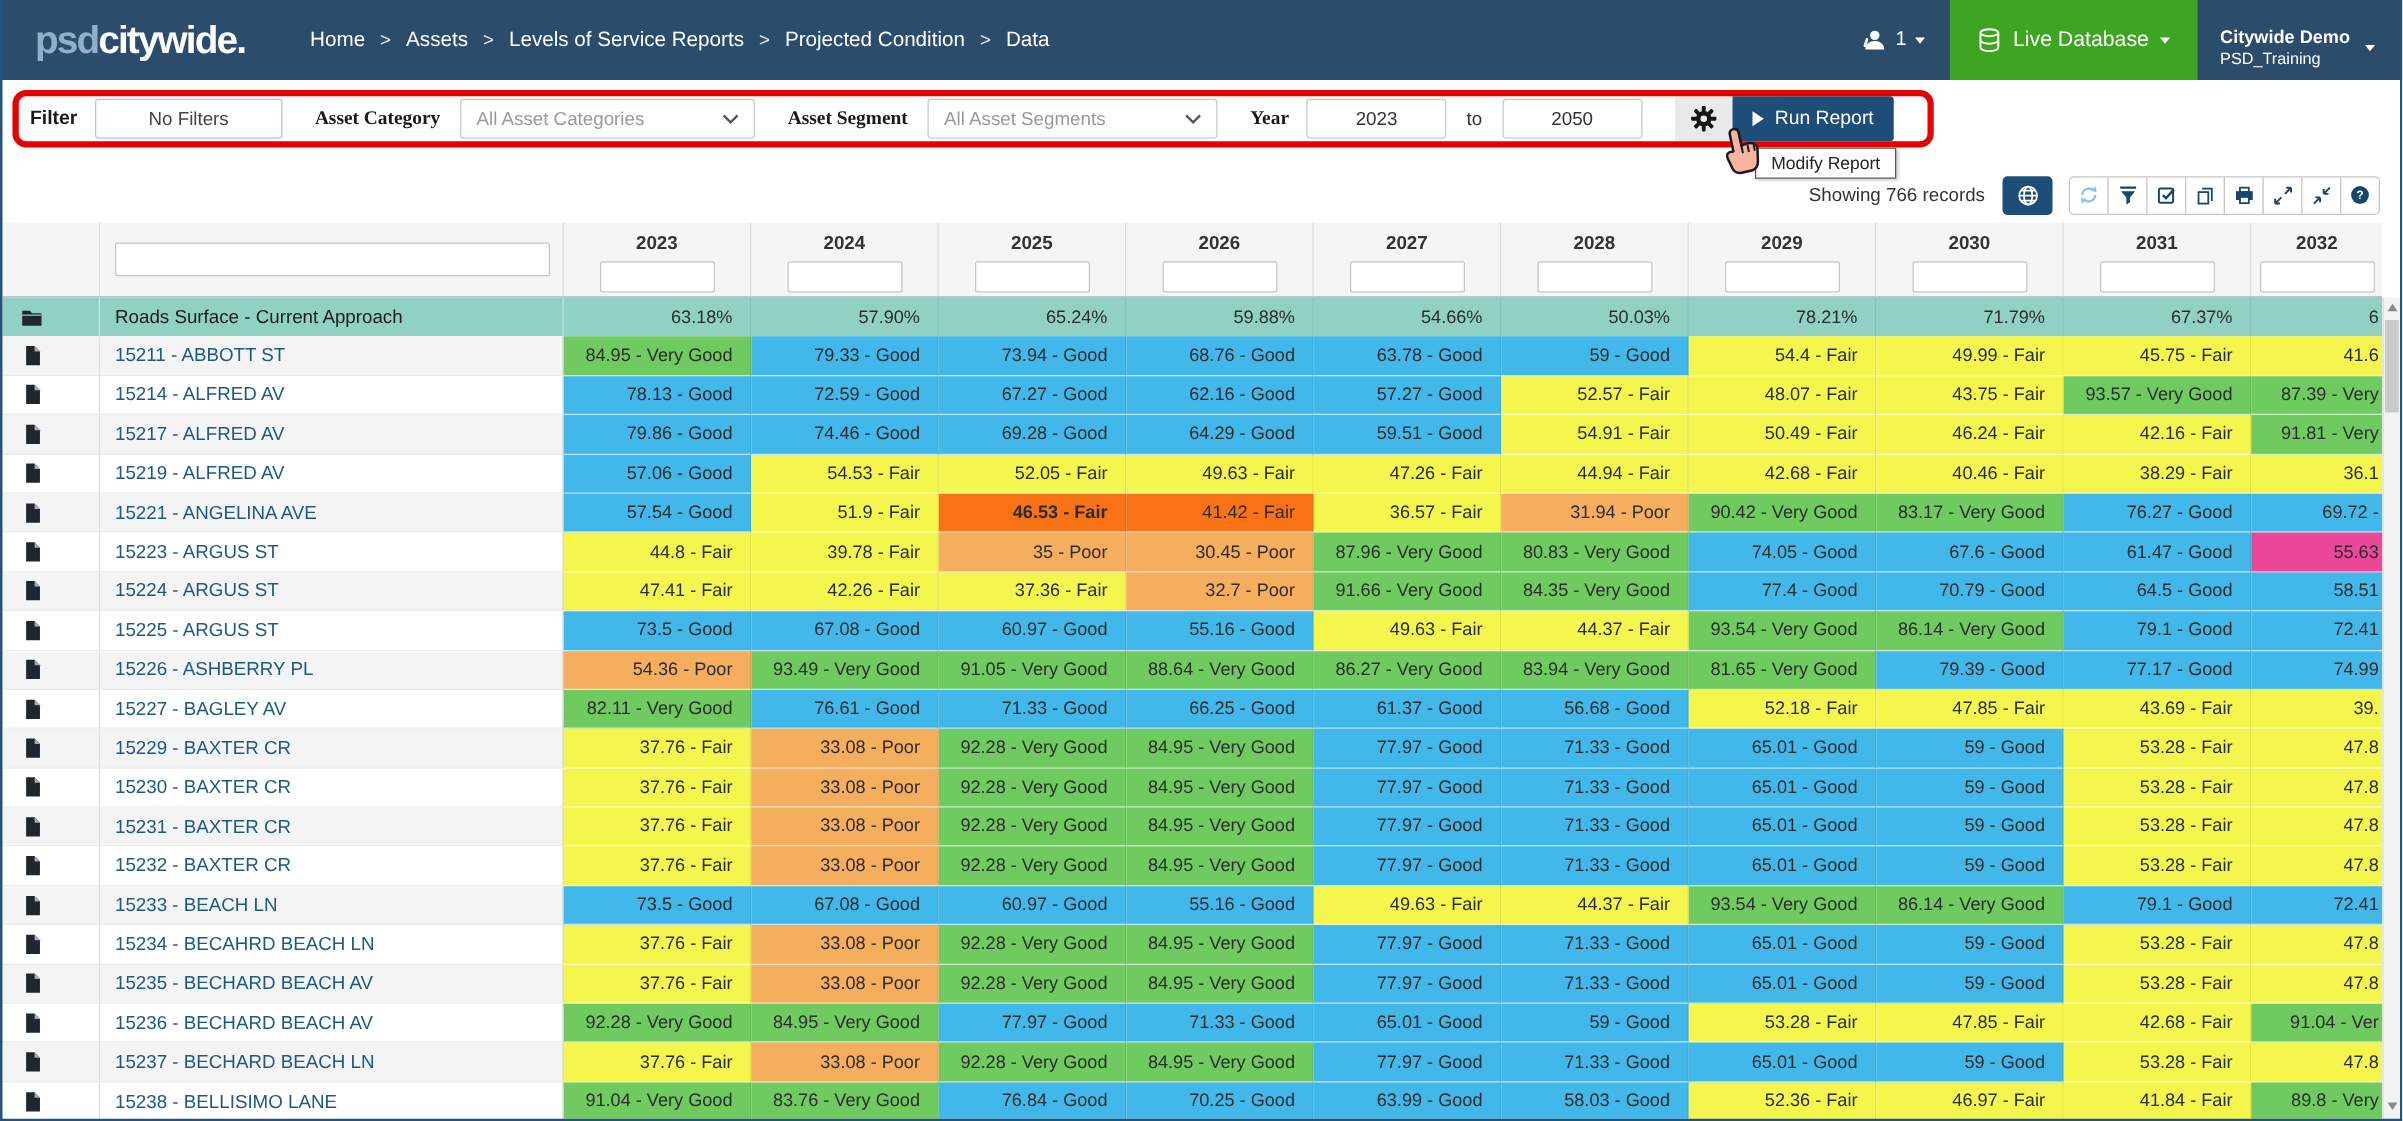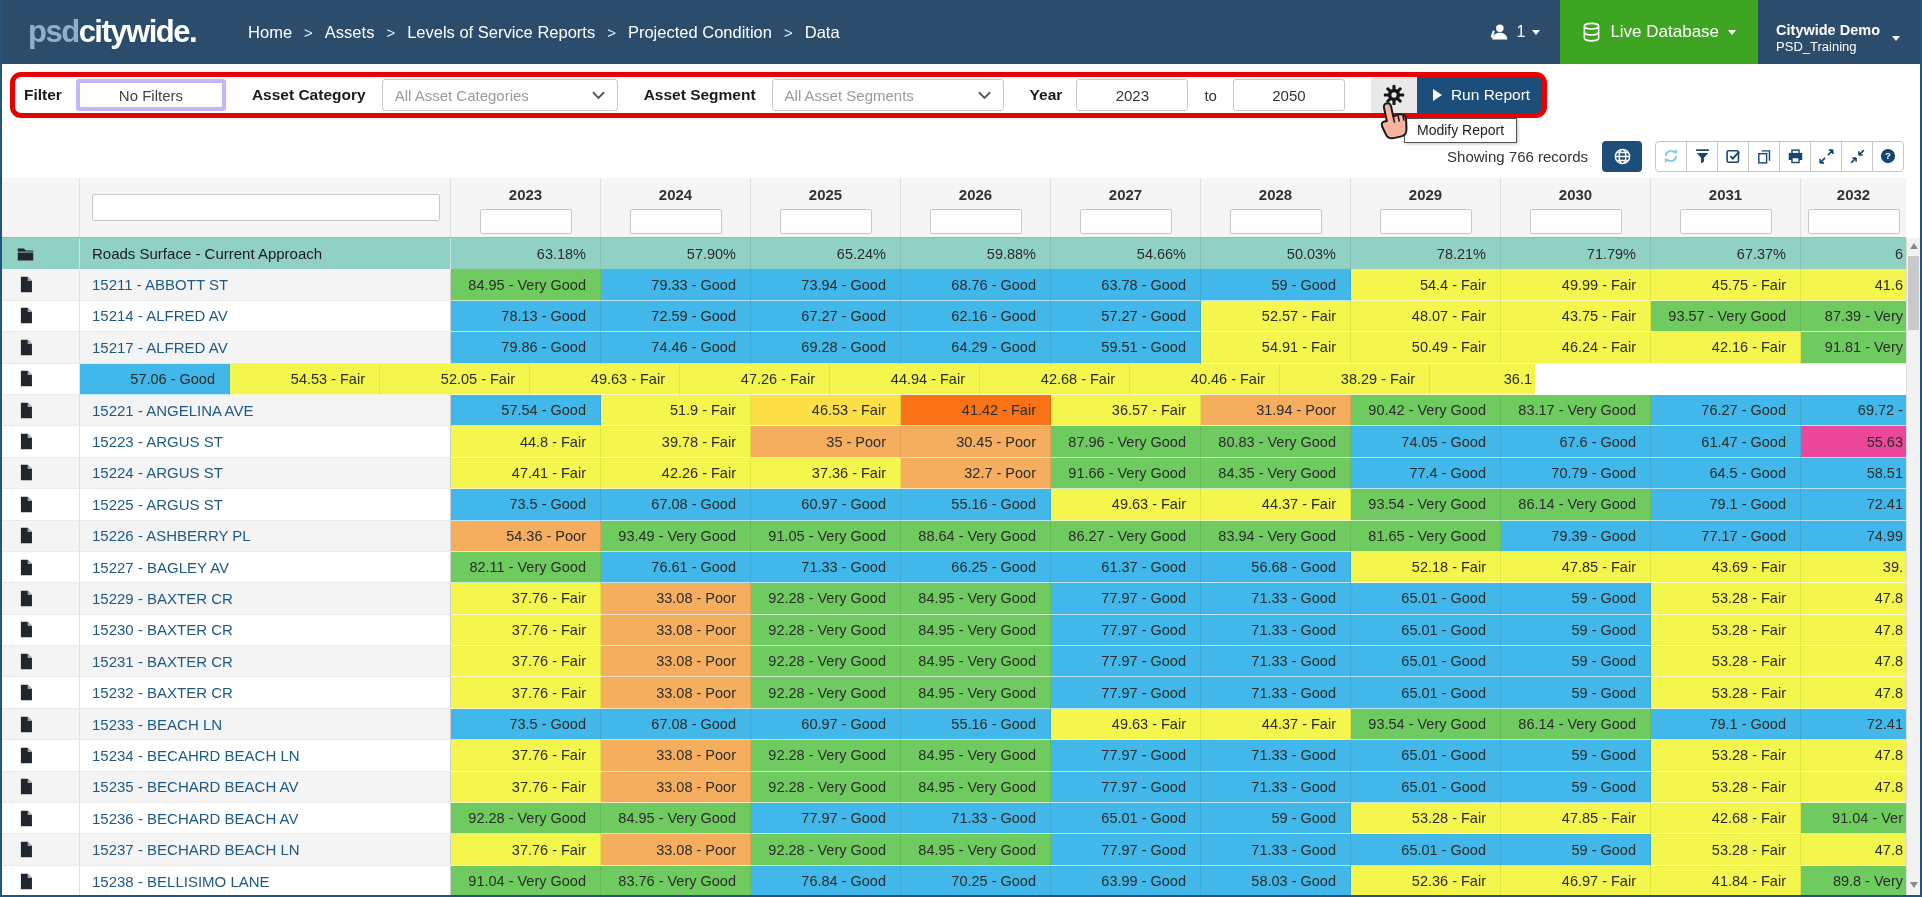--- a/index.html
+++ b/index.html
@@ -23,27 +23,27 @@
   .tenant-lines { display:flex; flex-direction:column; line-height:1.25; }
   .tenant-name { font-size:14.5px; font-weight:bold; }
   .tenant-sub  { font-size:13px; }
 
   
   .filter-band { position:relative; height:58px; background:#fff; }
   .red-annotation { position:absolute; left:10px; top:8px; width:1537px; height:46px;
     border:5px solid #e60000; border-radius:11px; z-index:20; pointer-events:none; }
   .filter-row { position:absolute; left:24px; top:11px; height:40px; display:flex; align-items:center; z-index:10; }
   .flabel { font-weight:bold; font-size:15.5px; color:#1a1a1a; white-space:nowrap; }
-  .nofilters { width:150px; height:32px; margin-left:14px; border:4px solid #c4b5fd; border-radius:3px;
+  .nofilters { width:150px; height:32px; margin-left:14px; border:1px solid #c4b5fd; border-radius:3px;
     display:flex; align-items:center; justify-content:center; font-size:15px; color:#444; background:#fff; cursor:pointer; }
   .fsel { height:32px; border:1px solid #c8c8c8; border-radius:3px; background:#fff; display:flex;
     align-items:center; justify-content:space-between; padding:0 12px; font-size:15px; color:#9a9a9a; cursor:pointer; }
   .sel-cat { width:236px; margin-left:16px; }
   .sel-seg { width:232px; margin-left:16px; }
-  .gap { margin-left:26px; }
+  .gap { margin-left:26px;font-family:Liberation Serif, serif; }
   .yinput { width:112px; height:32px; margin-left:14px; border:1px solid #c8c8c8; border-radius:3px;
     text-align:center; font-size:15px; color:#333; font-family:"Liberation Sans",sans-serif; }
   .tolabel { margin:0 2px 0 16px; font-size:15px; color:#333; }
   .gear-btn { margin-left:26px; width:46px; height:36px; background:#e9e9e9; display:flex; align-items:center;
     justify-content:center; border-radius:3px 0 0 3px; cursor:pointer; }
   .run-btn { height:36px; background:#1d4e79; color:#fff; display:flex; align-items:center; gap:9px;
     padding:0 16px; font-size:15.5px; border-radius:0 3px 3px 0; cursor:pointer; }
   .play { width:0; height:0; border-top:6px solid transparent; border-bottom:6px solid transparent; border-left:9px solid #fff; }
 
   
@@ -396,20 +396,21 @@
           <div class="cell" style="background: rgb(244, 245, 77);">42.16 - Fair</div>
           <div class="cell clip" style="background: rgb(111, 203, 95);">91.81 - Very</div>
         </div>
         <div class="trow">
           <div class="icell">
   <svg width="14" height="17" viewBox="0 0 16 20">
     <path d="M2 1 h8 l5 5 v13 H2 Z" fill="#20262e"></path>
     <path d="M10 1 l5 5 h-5 Z" fill="#a9adb3"></path>
   </svg>
 </div>
+          <div class="ncell">15219 - ALFRED AV</div>
           <div class="cell" style="background: rgb(65, 184, 233);">57.06 - Good</div>
           <div class="cell" style="background: rgb(244, 245, 77);">54.53 - Fair</div>
           <div class="cell" style="background: rgb(244, 245, 77);">52.05 - Fair</div>
           <div class="cell" style="background: rgb(244, 245, 77);">49.63 - Fair</div>
           <div class="cell" style="background: rgb(244, 245, 77);">47.26 - Fair</div>
           <div class="cell" style="background: rgb(244, 245, 77);">44.94 - Fair</div>
           <div class="cell" style="background: rgb(244, 245, 77);">42.68 - Fair</div>
           <div class="cell" style="background: rgb(244, 245, 77);">40.46 - Fair</div>
           <div class="cell" style="background: rgb(244, 245, 77);">38.29 - Fair</div>
           <div class="cell clip" style="background: rgb(244, 245, 77);">36.1</div>
@@ -417,21 +418,21 @@
         <div class="trow alt">
           <div class="icell">
   <svg width="14" height="17" viewBox="0 0 16 20">
     <path d="M2 1 h8 l5 5 v13 H2 Z" fill="#20262e"></path>
     <path d="M10 1 l5 5 h-5 Z" fill="#a9adb3"></path>
   </svg>
 </div>
           <div class="ncell">15221 - ANGELINA AVE</div>
           <div class="cell" style="background: rgb(65, 184, 233);">57.54 - Good</div>
           <div class="cell" style="background: rgb(244, 245, 77);">51.9 - Fair</div>
-          <div class="cell" style="background: #fde047;">46.53 - Fair</div>
+          <div class="cell" style="background: #f97316; font-weight: bold;">46.53 - Fair</div>
           <div class="cell" style="background: #f97316;">41.42 - Fair</div>
           <div class="cell" style="background: rgb(244, 245, 77);">36.57 - Fair</div>
           <div class="cell" style="background: rgb(245, 173, 94);">31.94 - Poor</div>
           <div class="cell" style="background: rgb(111, 203, 95);">90.42 - Very Good</div>
           <div class="cell" style="background: rgb(111, 203, 95);">83.17 - Very Good</div>
           <div class="cell" style="background: rgb(65, 184, 233);">76.27 - Good</div>
           <div class="cell clip" style="background: rgb(65, 184, 233);">69.72 -</div>
         </div>
         <div class="trow">
           <div class="icell">

